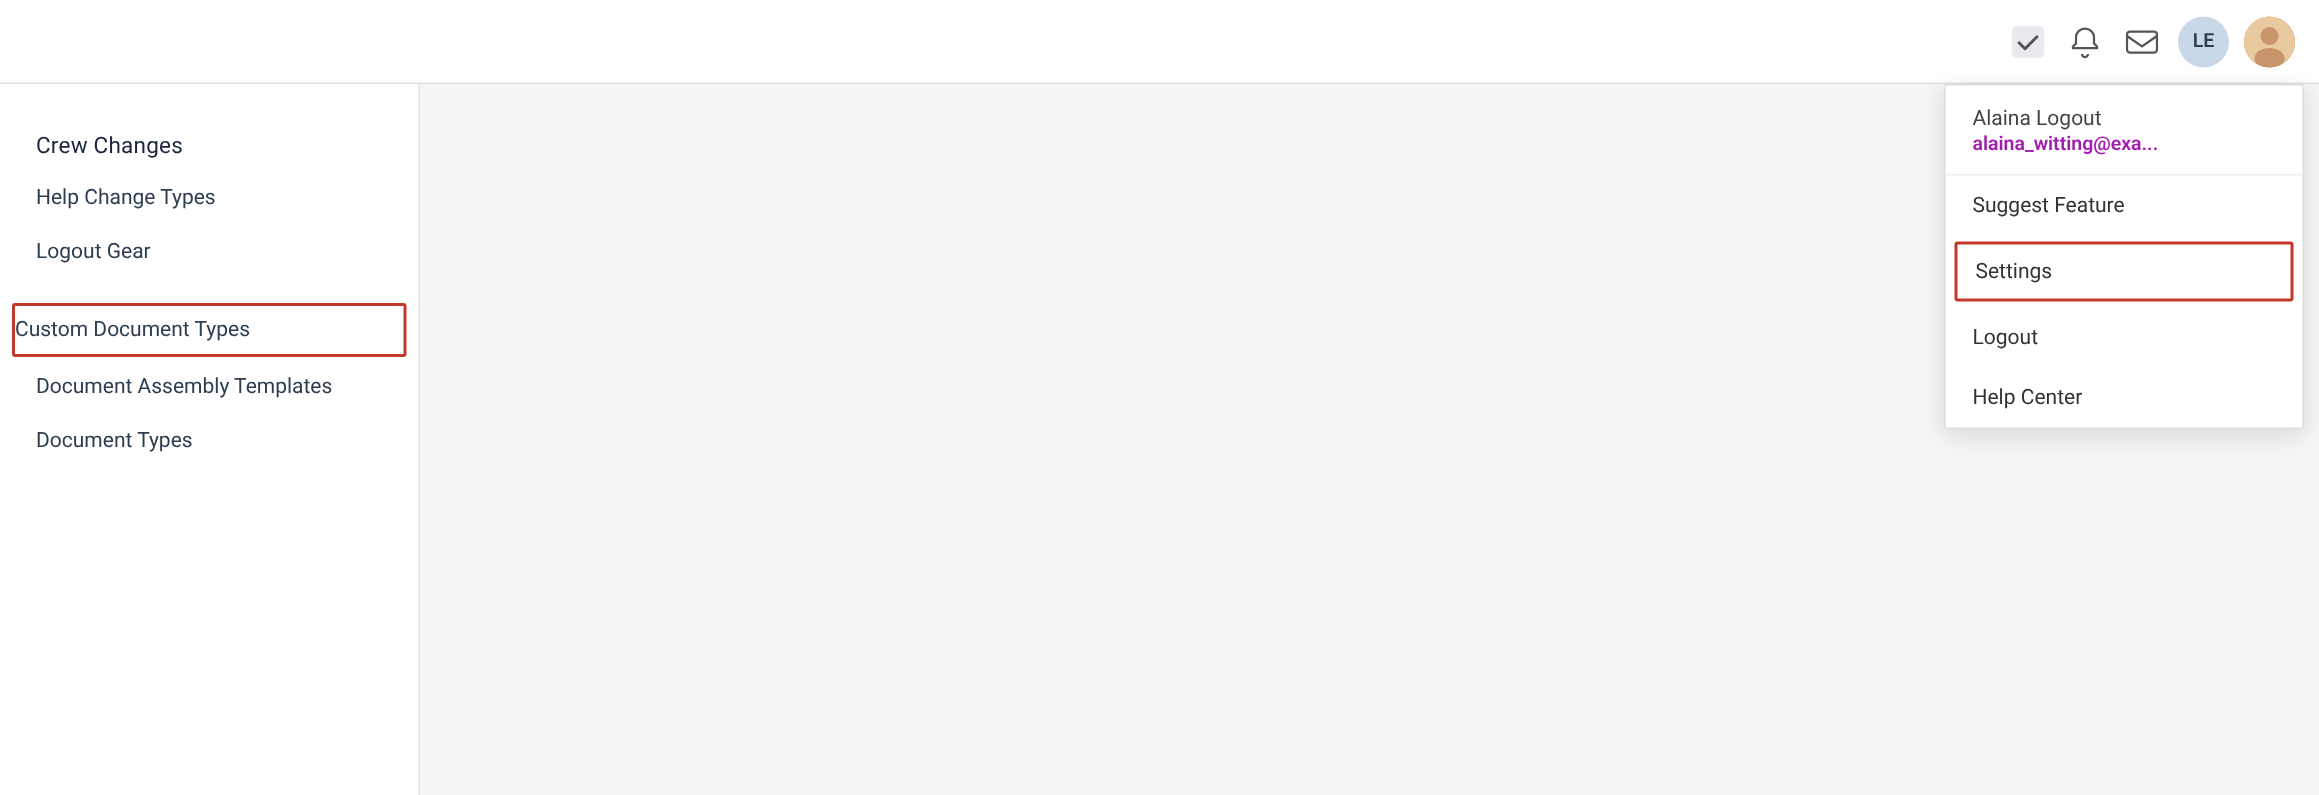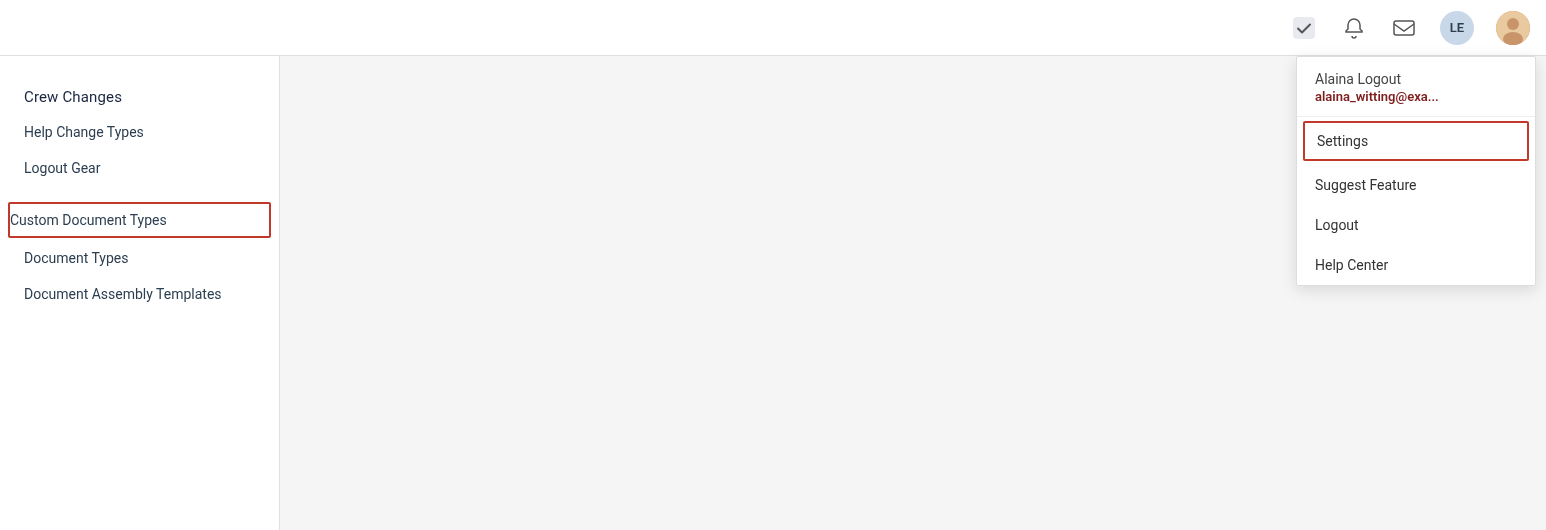--- a/index.html
+++ b/index.html
@@ -25,21 +25,21 @@
       display: flex;
       align-items: center;
       justify-content: flex-end;
       padding: 0 16px;
       z-index: 100;
     }
 
     .topbar-icons {
       display: flex;
       align-items: center;
-      gap: 22px;
+      gap: 10px;
     }
 
     .topbar-icon {
       width: 28px;
       height: 28px;
       display: flex;
       align-items: center;
       justify-content: center;
       cursor: pointer;
       color: #555;
@@ -144,21 +144,21 @@
 
     .dropdown-user-name {
       font-size: 14px;
       color: #444;
       margin-bottom: 2px;
     }
 
     .dropdown-user-email {
       font-size: 13px;
       font-weight: 600;
-      color: #7f1d1d;
+      color: #a21caf;
     }
 
     .dropdown-item {
       padding: 12px 18px;
       font-size: 14px;
       color: #333;
       cursor: pointer;
       display: block;
     }
 
@@ -210,32 +210,32 @@
   <nav class="sidebar">
 
     <div class="sidebar-section">
       <div class="sidebar-section-title">Crew Changes</div>
       <a class="sidebar-item">Help Change Types</a>
       <a class="sidebar-item">Logout Gear</a>
     </div>
 
     <div class="sidebar-section">
       <a class="sidebar-item active-item">Custom Document Types</a>
+      <a class="sidebar-item">Document Assembly Templates</a>
       <a class="sidebar-item">Document Types</a>
-      <a class="sidebar-item">Document Assembly Templates</a>
     </div>
 
   </nav>
 
   <div class="content"></div>
 
 </div>
 
 <div class="dropdown-menu">
   <div class="dropdown-header">
     <div class="dropdown-user-name">Alaina Logout</div>
     <div class="dropdown-user-email">alaina_witting@exa...</div>
   </div>
+  <a class="dropdown-item">Suggest Feature</a>
   <a class="dropdown-item settings-item">Settings</a>
-  <a class="dropdown-item">Suggest Feature</a>
   <a class="dropdown-item">Logout</a>
   <a class="dropdown-item">Help Center</a>
 </div>
 
 </body></html>

